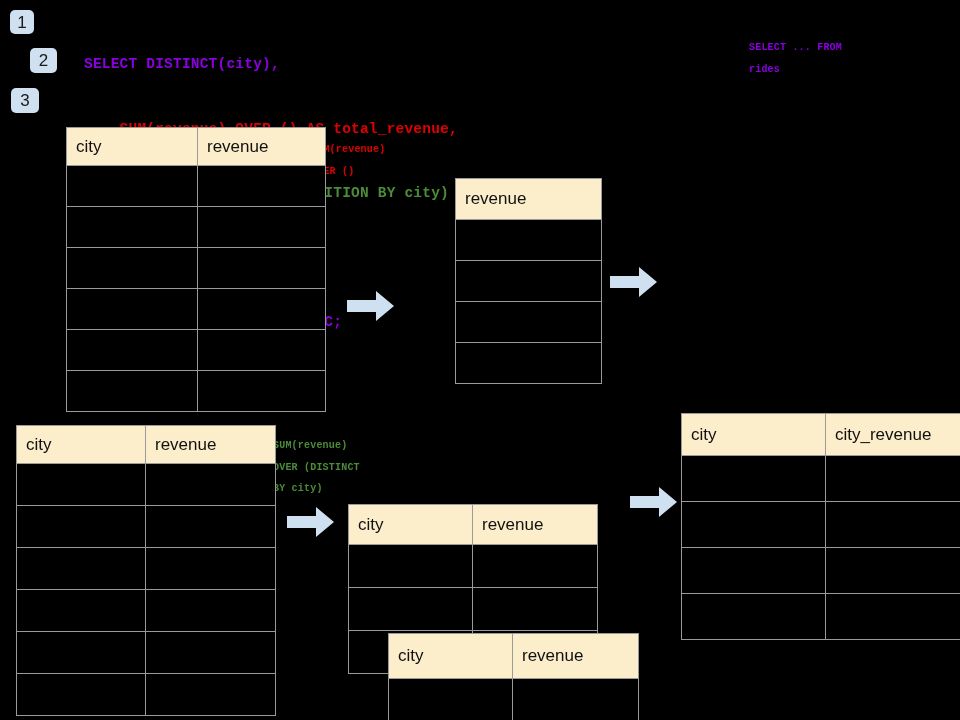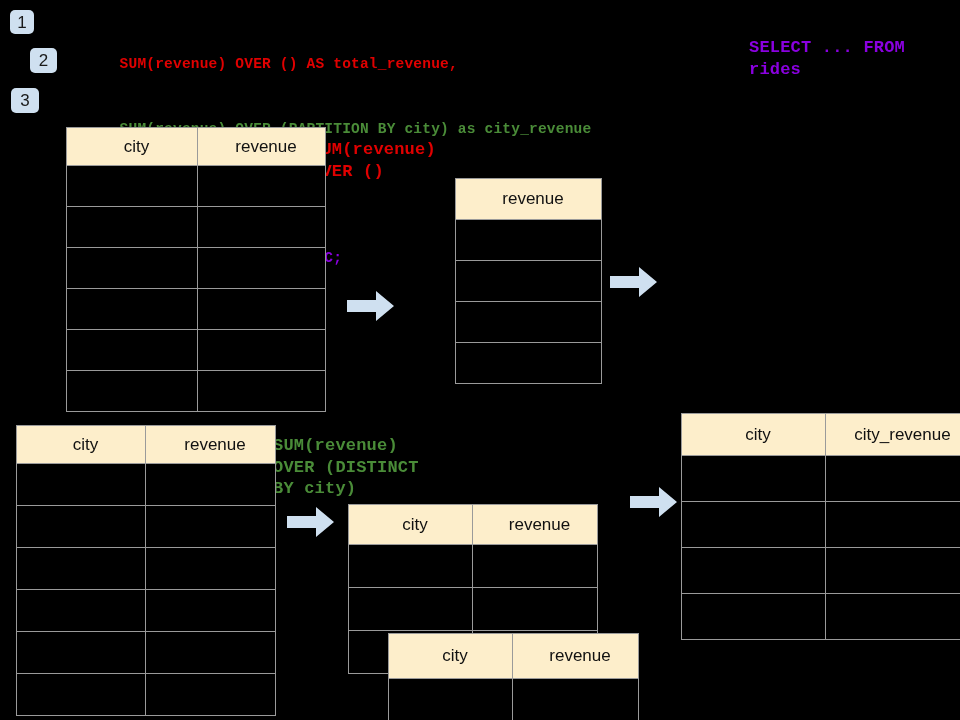--- a/index.html
+++ b/index.html
@@ -49,21 +49,21 @@
   }
   .sql-line { white-space: pre; }
   .c-purple { color: #8a00e0; }
   .c-red    { color: #e00000; }
   .c-green  { color: #4a8c38; }
 
   
   .annot {
     position: absolute;
     font-family: "Liberation Mono", monospace;
-    font-size: 17px;
+    font-size: 10px;
     font-weight: bold;
     line-height: 21.5px;
     white-space: pre;
     letter-spacing: 0.2px;
   }
 
   
   .tbl {
     position: absolute;
     border-collapse: collapse;
@@ -74,21 +74,21 @@
     border: 1px solid #9a9a9a;
     padding: 0;
     margin: 0;
   }
   .tbl th {
     background: #fdeecb;
     color: #111111;
     font-family: "Liberation Sans", sans-serif;
     font-weight: normal;
     font-size: 17px;
-    text-align: center;
+    text-align: left;
     padding-left: 9px;
   }
   .tbl td {
     background: #000000;
   }
 
   
   .arrow {
     position: absolute;
   }
@@ -102,20 +102,21 @@
     <span>1</span>
   </div>
   <div class="step-badge" style="left:30px; top:48px; width:27px; height:25px;">
     <span>2</span>
   </div>
   <div class="step-badge" style="left:11px; top:88px; width:28px; height:25px;">
     <span>3</span>
   </div>
 
   <div class="sql-block" style="left:84px; top:11px;">
+    <div class="sql-line c-purple">SELECT DISTINCT(city),</div>
     <div class="sql-line c-red">    SUM(revenue) OVER () AS total_revenue,</div>
     <div class="sql-line c-green">    SUM(revenue) OVER (PARTITION BY city) as city_revenue</div>
     <div class="sql-line c-purple">  FROM rides</div>
     <div class="sql-line c-purple">  ORDER by city_revenue DESC;</div>
   </div>
 
   <div class="annot c-purple" style="left:749px; top:37px;">SELECT ... FROM
 rides</div>
 
   <div class="annot c-red" style="left:311px; top:139px;">SUM(revenue)

